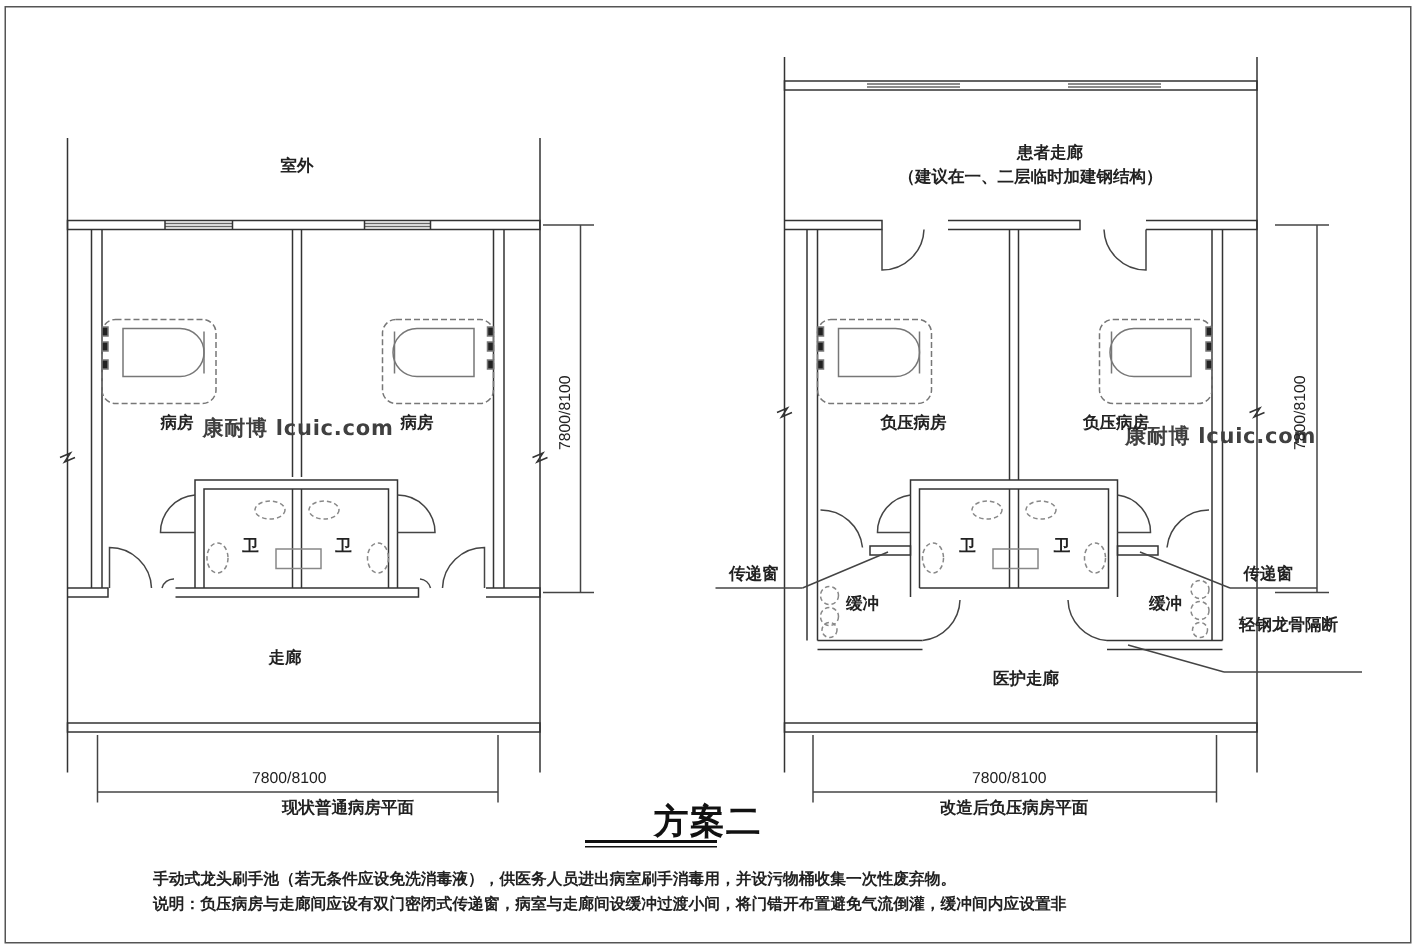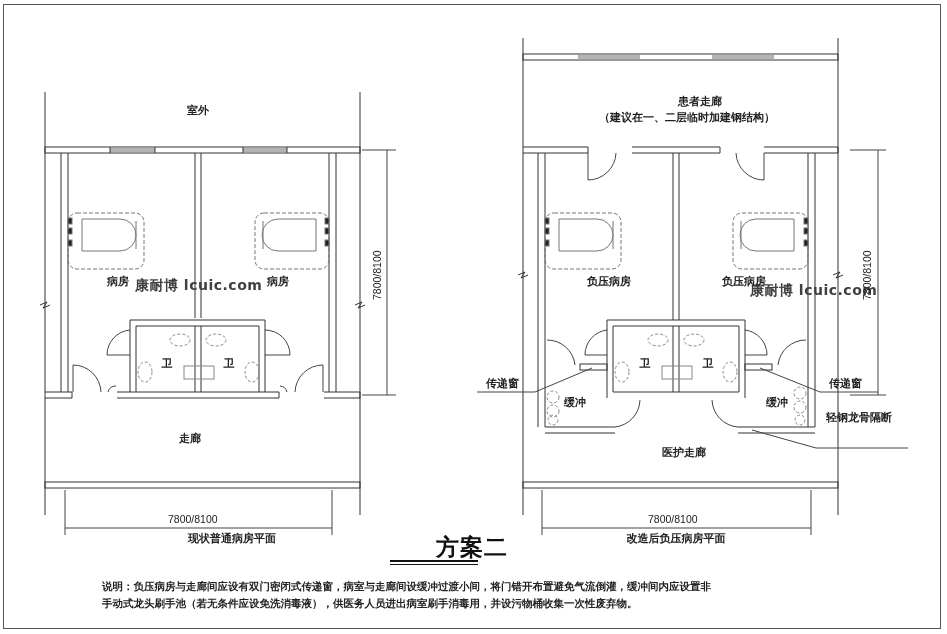--- a/index.html
+++ b/index.html
@@ -225,15 +225,15 @@
 <div class="lbl" style="left:684px; top:447px;">医护走廊</div>
 <div class="dim" style="left:648px; top:514px;">7800/8100</div>
 <div class="dim vert" style="left:862px; top:300px;">7800/8100</div>
 <div class="lbl" style="left:676px; top:533px;">改造后负压病房平面</div>
 
 <div class="title">方案二</div>
 <div class="title-ul" style="top:560px;"></div>
 <div class="title-ul" style="top:564px; height:1px;"></div>
 
 <div class="note">
+  <div>手动式龙头刷手池（若无条件应设免洗消毒液），供医务人员进出病室刷手消毒用，并设污物桶收集一次性废弃物。</div>
   <div>说明：负压病房与走廊间应设有双门密闭式传递窗，病室与走廊间设缓冲过渡小间，将门错开布置避免气流倒灌，缓冲间内应设置非</div>
-  <div>手动式龙头刷手池（若无条件应设免洗消毒液），供医务人员进出病室刷手消毒用，并设污物桶收集一次性废弃物。</div>
 </div>
 
 </body></html>

